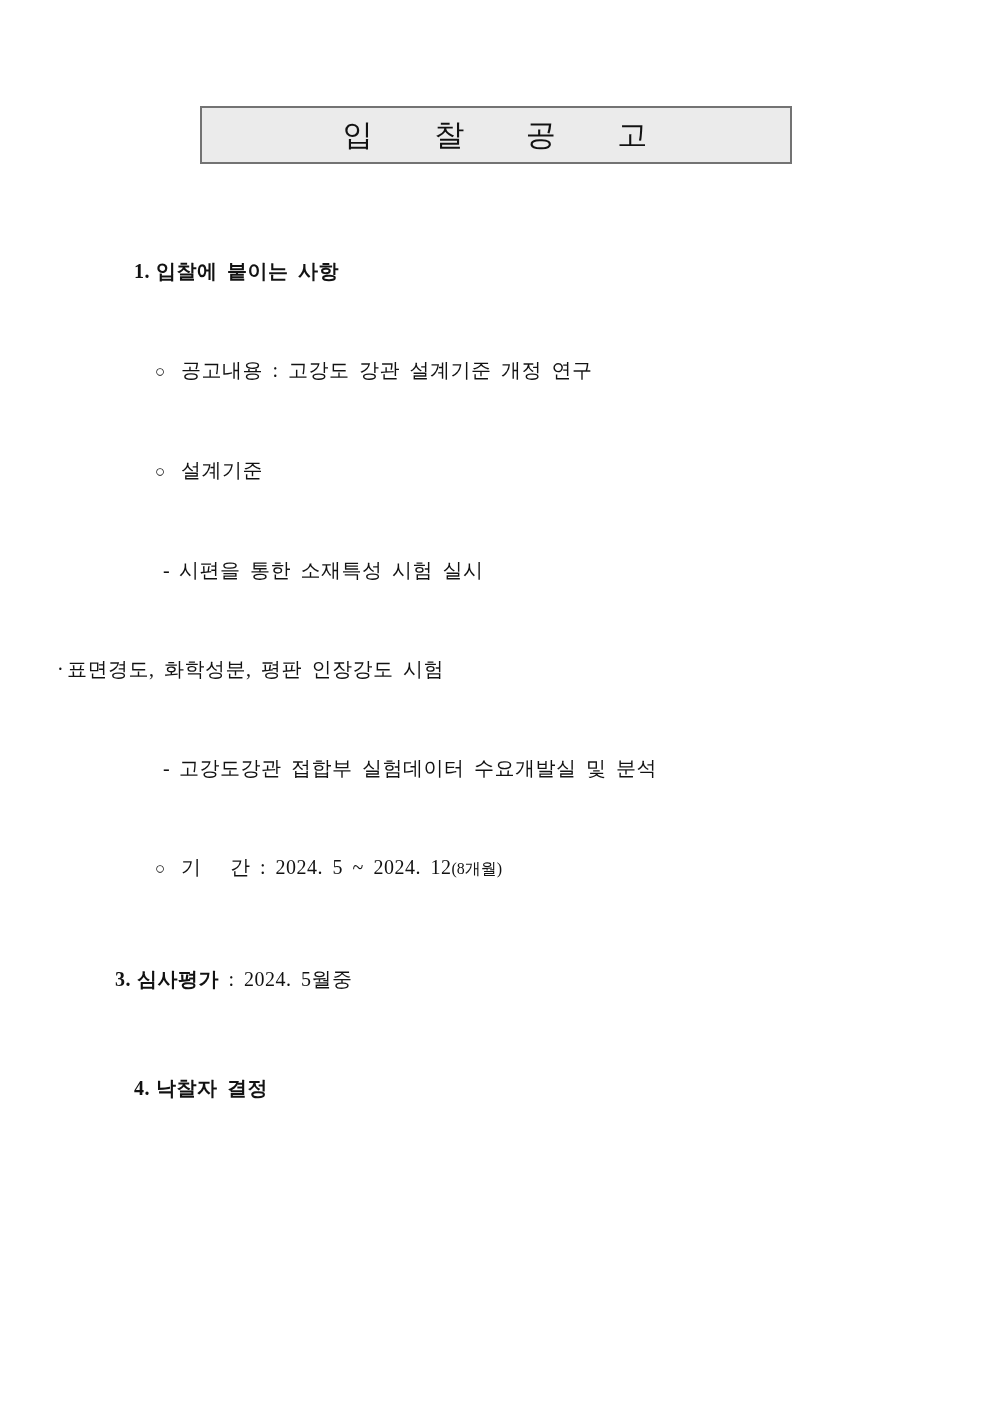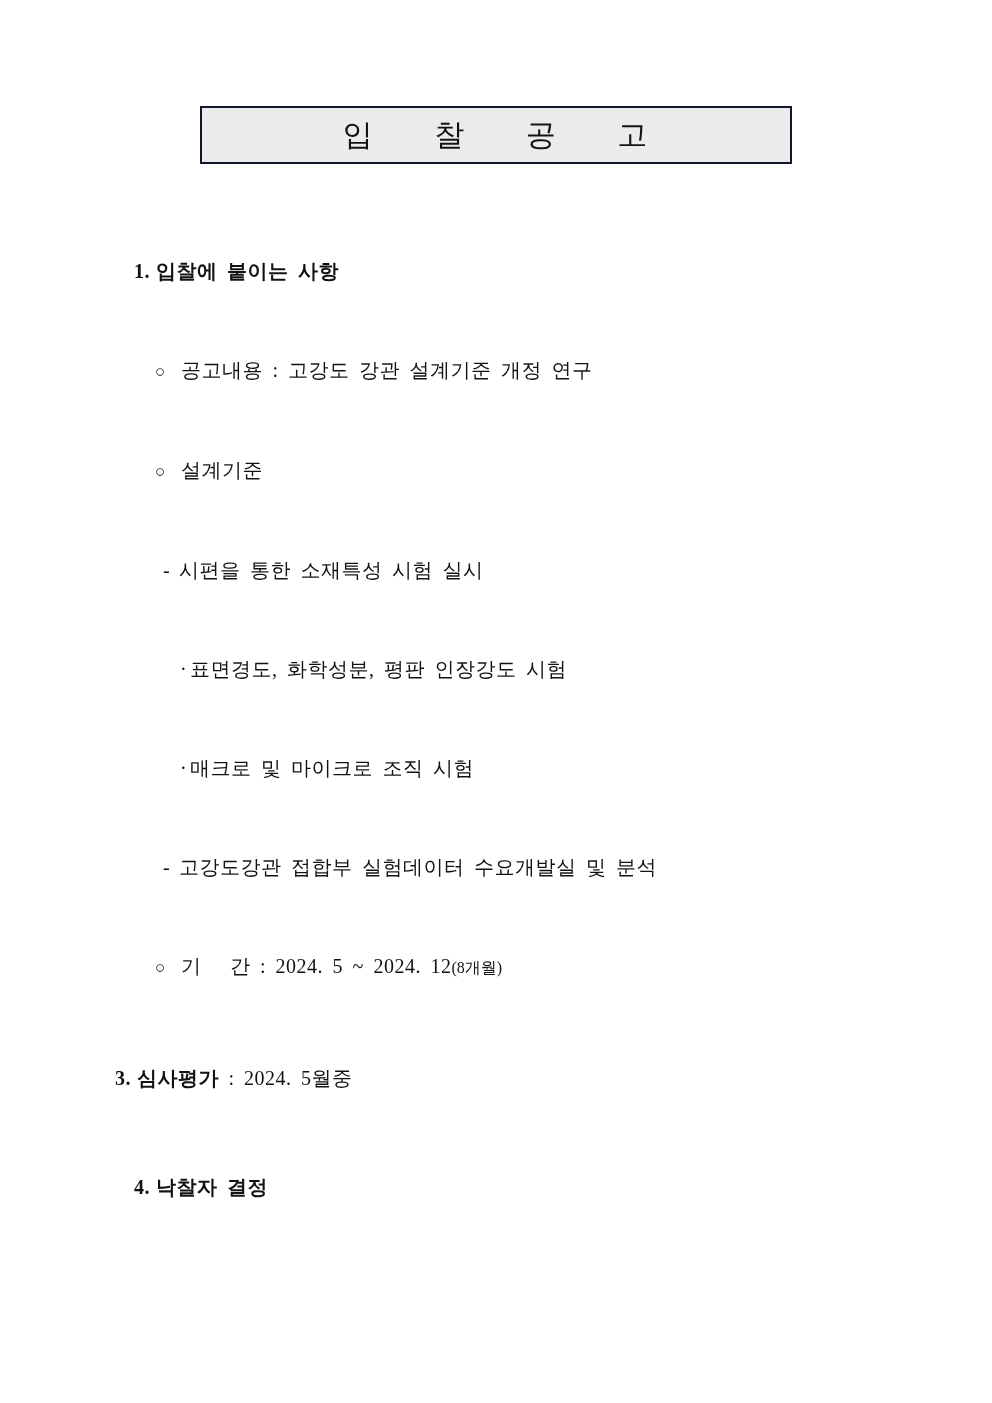--- a/index.html
+++ b/index.html
@@ -5,34 +5,34 @@
   * { margin:0; padding:0; box-sizing:border-box; }
   html,body { background:#ffffff; }
   .page {
     position:relative; width:992px; height:1403px; background:#ffffff;
     font-family:"Liberation Serif","DejaVu Serif",serif;
     color:#121212; font-size:20px; letter-spacing:0.5px; word-spacing:4px;
     overflow:hidden;
   }
   .title-box {
     width:592px; height:58px; margin:106px auto 0;
-    background:#ebebeb; border:2px solid #0f172a;
+    background:#ebebeb; border:2px solid #737373;
     display:flex; align-items:center; justify-content:center;
   }
   .title-text { font-size:30px; letter-spacing:2px; word-spacing:50px; white-space:pre-wrap; }
   .line { white-space:pre-wrap; }
   .lh33 { line-height:33px; }
   .sec-head { padding-left:77px; }
   .num  { font-weight:700; margin-right:6px; }
   .head { font-weight:700; white-space:pre-wrap; }
   .lc   { padding-left:98px; }
   .lc .b { display:inline-block; width:26px; font-size:17px; }
   .ld   { padding-left:106px; }
   .ld .b { display:inline-block; width:16px; }
-  .lo   { padding-left:123px; }
+  .lo   { }
   .lo .b { display:inline-block; width:10px; }
   .small { font-size:16px; letter-spacing:0; }
   #sec1 { margin-top:58px; }
   #sec2 { margin-top:19px; }
   #sec3 { margin-top:12px; }
   #sec4 { margin-top:10px; }
 </style>
 </head>
 <body>
 
@@ -51,23 +51,20 @@
     </div>
     <div class="line lh33 lc">
       <span class="b">○</span><span class="t">설계기준</span>
     </div>
     <div class="line lh33 ld">
       <span class="b">-</span><span class="t">시편을 통한 소재특성 시험 실시</span>
     </div>
     <div class="line lh33 lo">
       <span class="b">·</span><span class="t">표면경도, 화학성분, 평판 인장강도 시험</span>
     </div>
-    <div class="line lh33 lo">
-      <span class="b">·</span><span class="t">매크로 및 마이크로 조직 시험</span>
-    </div>
     <div class="line lh33 ld">
       <span class="b">-</span><span class="t">고강도강관 접합부 실험데이터 수요개발실 및 분석</span>
     </div>
     <div class="line lh33 lc">
       <span class="b">○</span><span class="t">기   간 : 2024. 5 ~ 2024. 12</span><span class="small">(8개월)</span>
     </div>
   </div>
 
 
   <div id="sec3" class="line lh33 sec-head">

